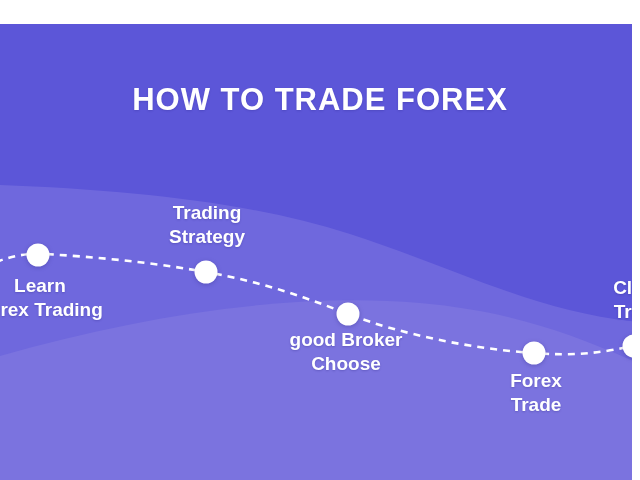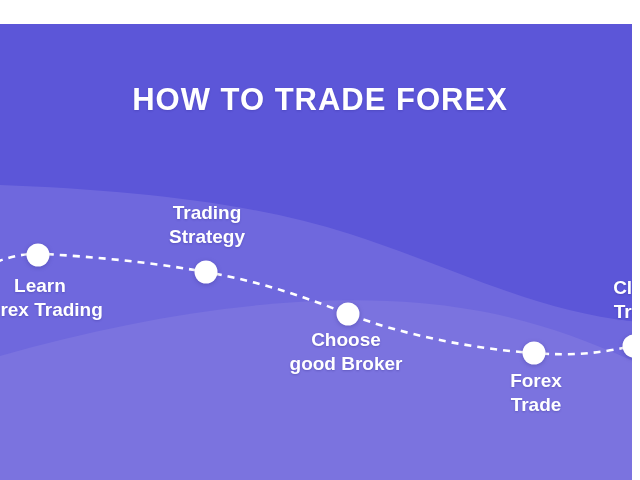--- a/index.html
+++ b/index.html
@@ -85,22 +85,22 @@
 
   <div class="step-label s1">
     <div>Learn</div>
     <div>Forex Trading</div>
   </div>
   <div class="step-label s2">
     <div>Trading</div>
     <div>Strategy</div>
   </div>
   <div class="step-label s3">
+    <div>good Broker</div>
     <div>Choose</div>
-    <div>good Broker</div>
   </div>
   <div class="step-label s4">
     <div>Forex</div>
     <div>Trade</div>
   </div>
   <div class="step-label s5">
     <div>Close</div>
     <div>Trade</div>
   </div>
 

